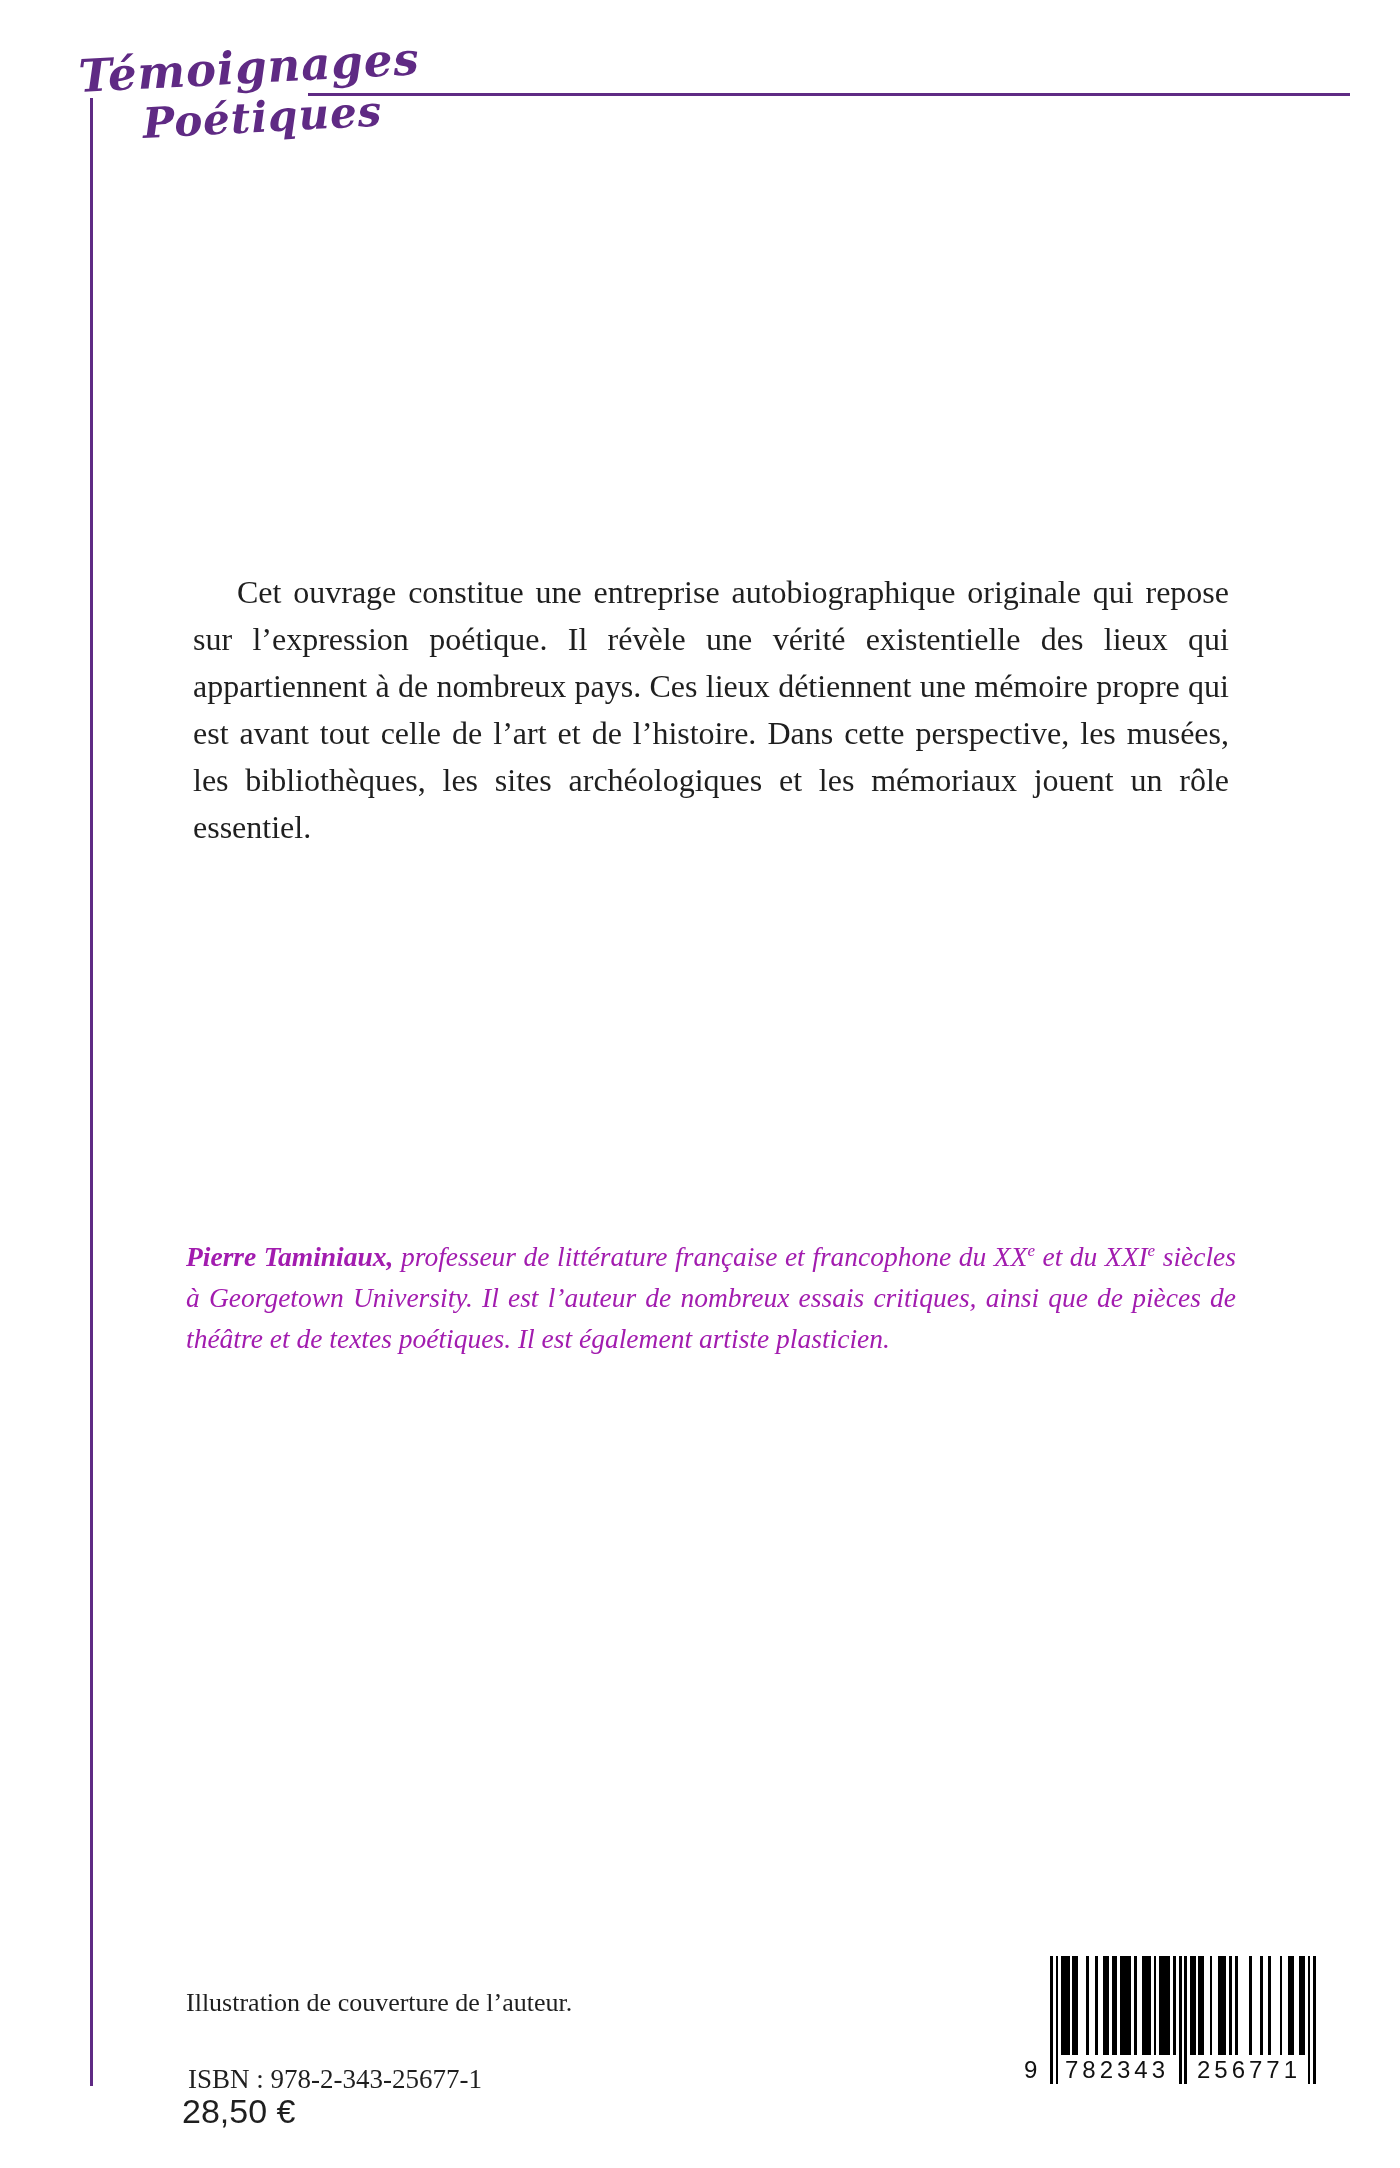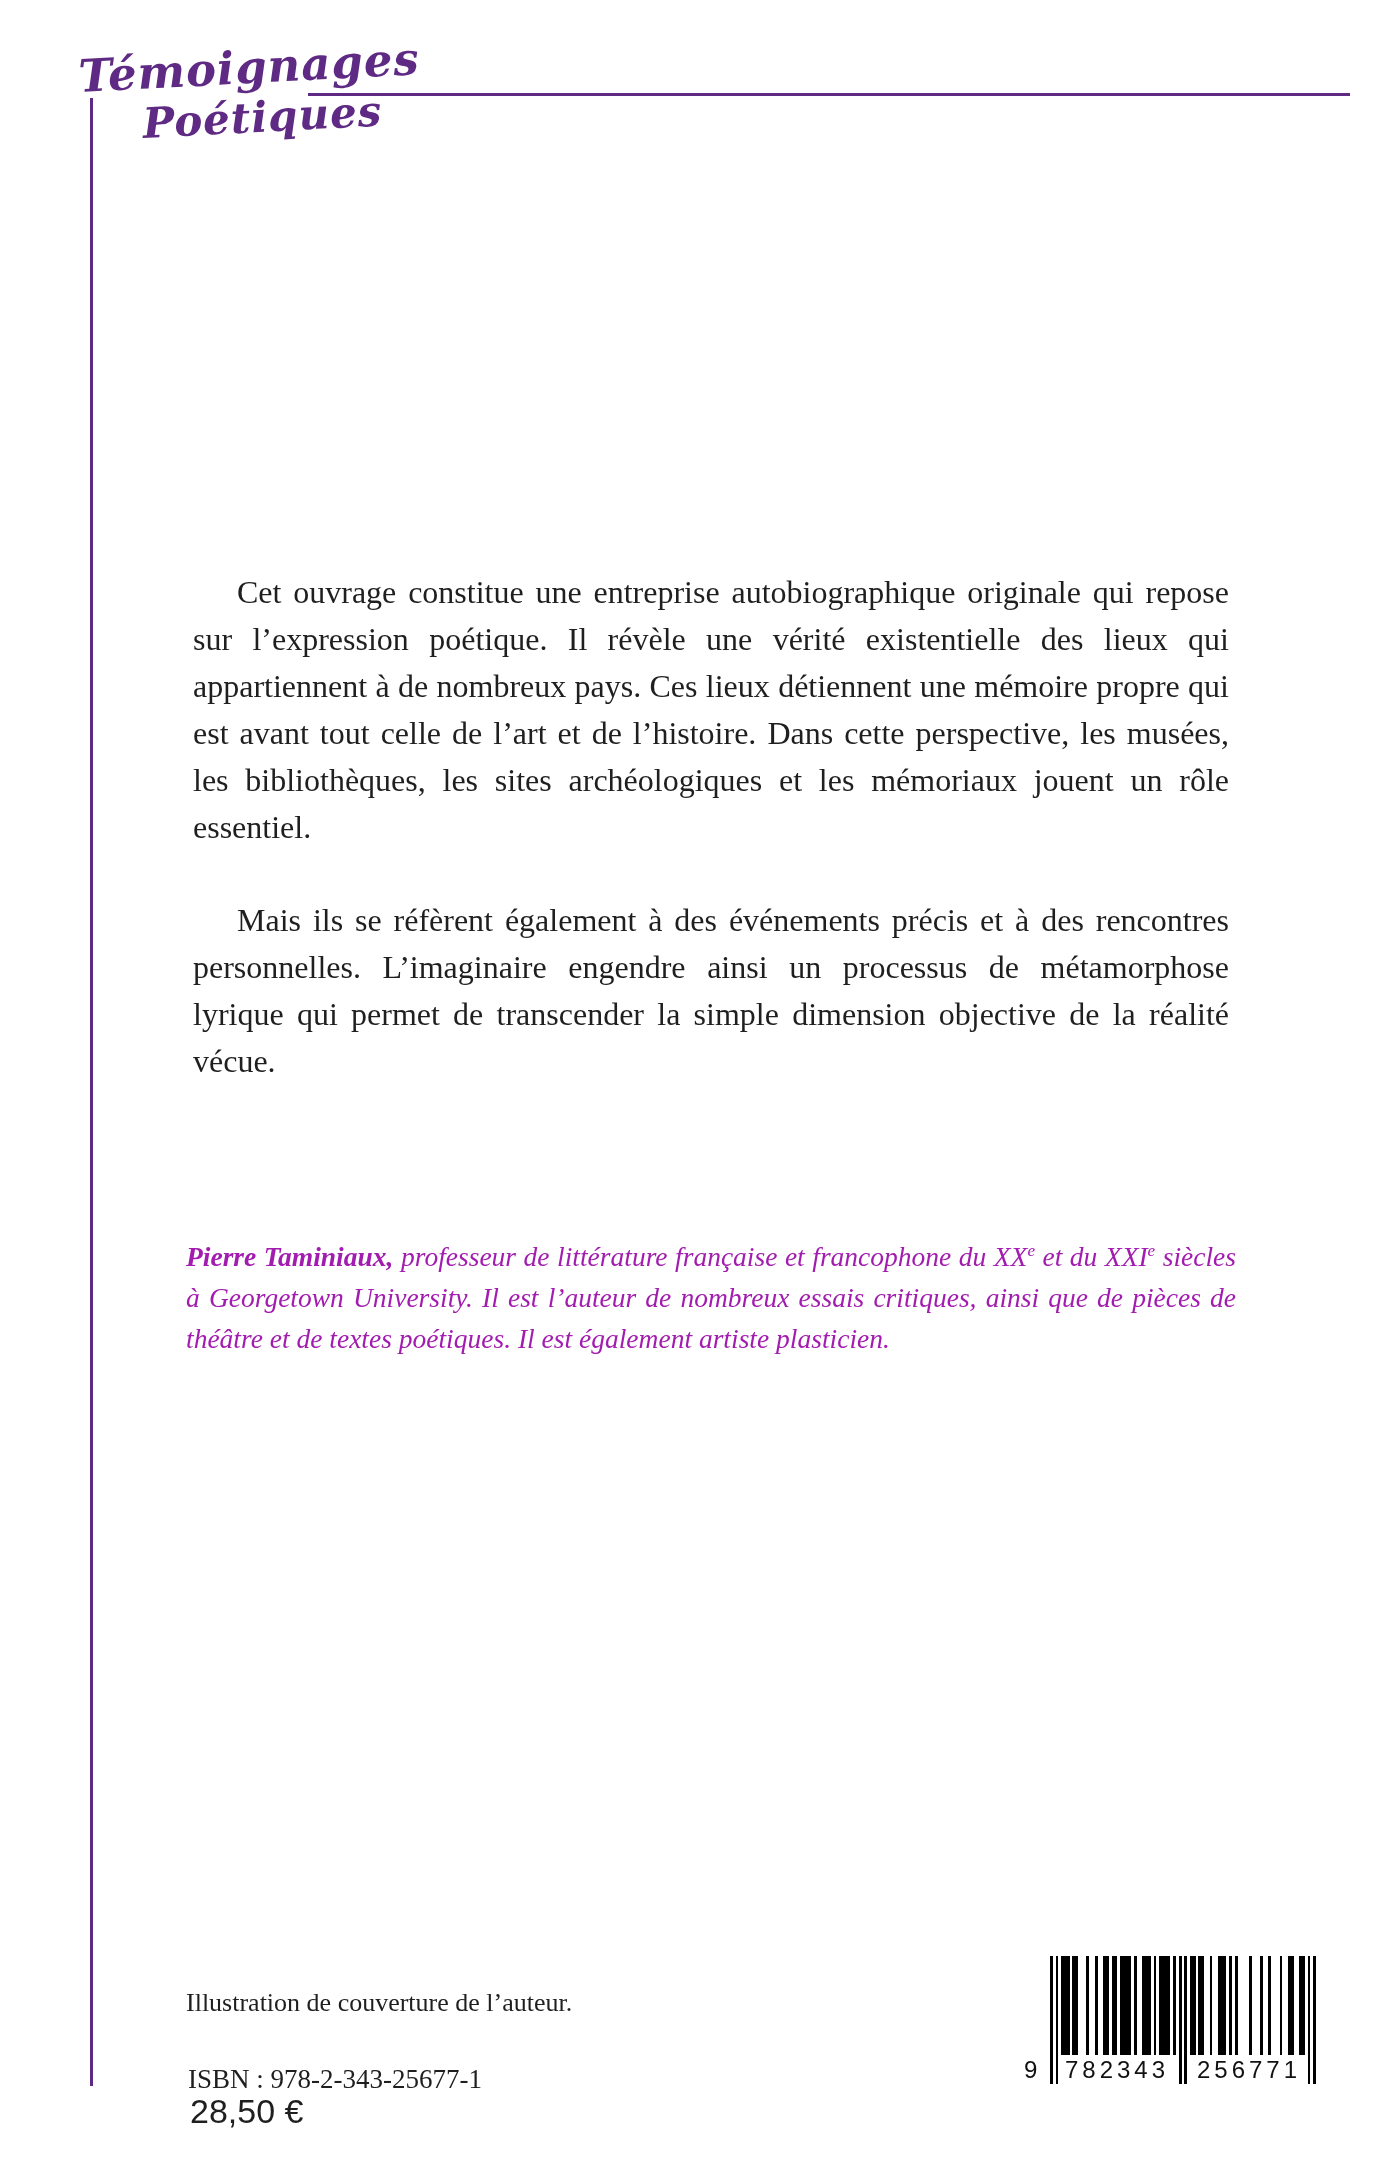--- a/index.html
+++ b/index.html
@@ -131,21 +131,20 @@
     color: #1f1f1f;
     margin-top: 18px;
   }
   .price {
     position: absolute;
     left: 182px;
     top: 2092px;
     font-family: "Liberation Sans", sans-serif;
     font-size: 34px;
     color: #1f1f1f;
-    margin-left: 8px;
   }
 
   
   .barcode {
     position: absolute;
     left: 1024px;
     top: 1956px;
     width: 292px;
     height: 132px;
     background: #ffffff;
@@ -194,21 +193,20 @@
     <div class="logo-line1">Témoignages</div>
     <div class="logo-line2">Poétiques</div>
   </div>
 
   <div class="rule-top"></div>
   <div class="rule-left"></div>
 
 
   <div class="synopsis">
     <p>Cet ouvrage constitue une entreprise autobiographique originale qui repose sur l’expression poétique. Il révèle une vérité existentielle des lieux qui appartiennent à de nombreux pays. Ces lieux détiennent une mémoire propre qui est avant tout celle de l’art et de l’histoire. Dans cette perspective, les musées, les bibliothèques, les sites archéologiques et les mémoriaux jouent un rôle essentiel.</p>
-    <p>Mais ils se réfèrent également à des événements précis et à des rencontres personnelles. L’imaginaire engendre ainsi un processus de métamorphose lyrique qui permet de transcender la simple dimension objective de la réalité vécue.</p>
   </div>
 
   <div class="bio">
     <span class="bio-author">Pierre Taminiaux,</span><span> professeur de littérature française et francophone du XX</span><sup>e</sup><span> et du XXI</span><sup>e</sup><span> siècles à Georgetown University. Il est l’auteur de nombreux essais critiques, ainsi que de pièces de théâtre et de textes poétiques. Il est également artiste plasticien.</span>
   </div>
 
   <div class="credit">Illustration de couverture de l’auteur.</div>
   <div class="isbn">ISBN : 978-2-343-25677-1</div>
   <div class="price">28,50 €</div>
 

